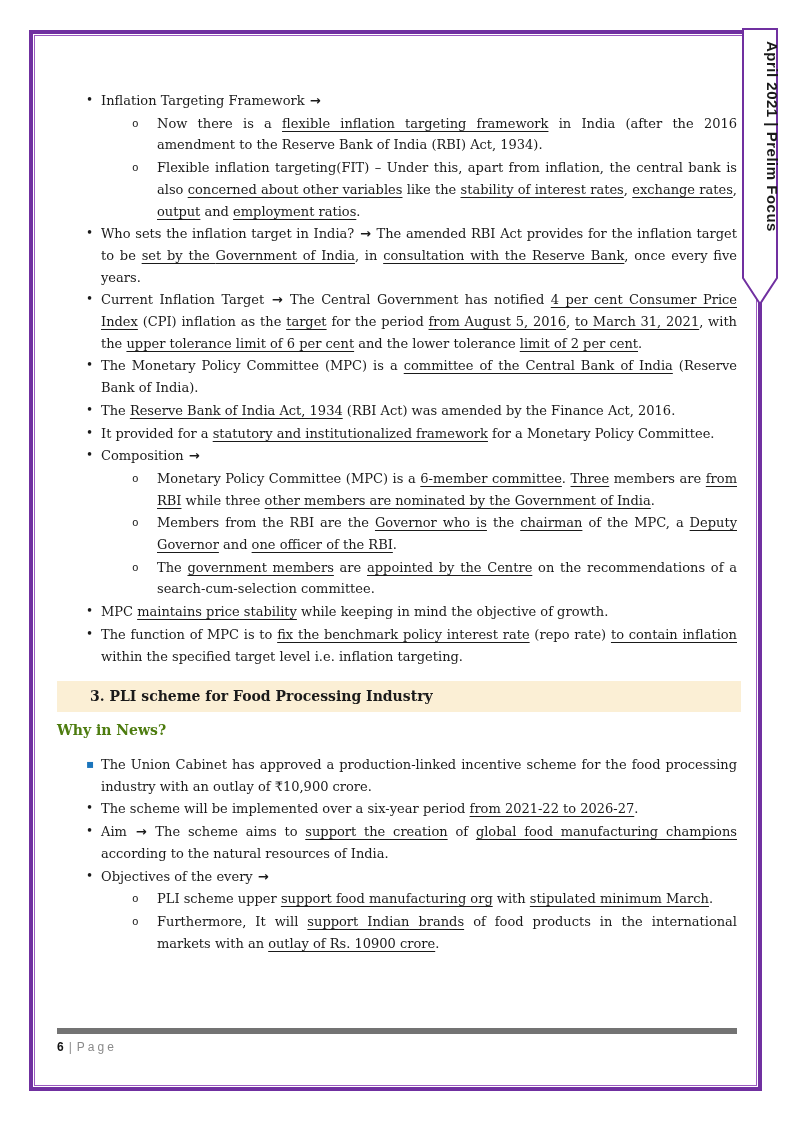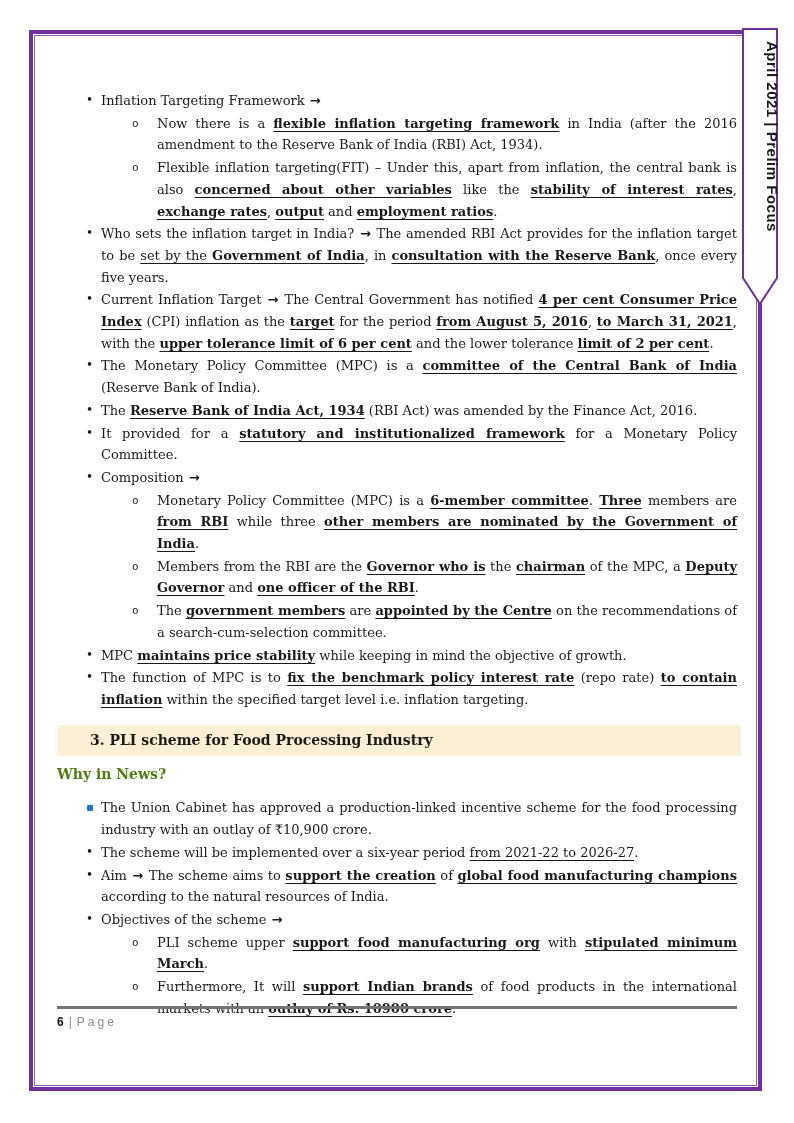--- a/index.html
+++ b/index.html
@@ -17,33 +17,33 @@
   .content{
     position:absolute;left:57px;top:90px;width:680px;z-index:2;
     font-size:13px;line-height:21.7px;
   }
   .para{display:flex;margin:0 0 1px 0;}
   .para .marker{flex:0 0 auto;text-align:left;}
   .para.lvl1 .marker{margin-left:29px;width:15px;font-size:12px;}
   .para.lvl2 .marker{margin-left:75px;width:25px;font-family:"DejaVu Sans Mono",monospace;font-size:11px;}
   .marker.blue-square{color:#1B75BC;font-size:10px;line-height:21.7px;}
   .ptext{flex:1 1 auto;text-align:justify;}
-  .seg-b{font-weight:bold;}
+  .seg-b{font-weight:normal;}
   .seg-u{text-decoration:underline;text-underline-offset:3px;}
   .seg-arrow{font-family:"DejaVu Sans",sans-serif;font-weight:bold;padding:0 1px;}
   .h-orange{margin:10px 0 12px 29px;color:#C55A11;font-weight:bold;font-size:14px;}
   .h-orange .hand-icon{color:#DAA520;font-size:17px;margin-right:7px;text-shadow:0 0 1px #8a6000;}
   .h-blue{margin:8px 0 12px 0;color:#4d7c0f;font-weight:bold;font-size:14px;}
   .band{
     margin:14px 0 2px 0;background:#FBEFD5;height:31px;line-height:31px;
     padding-left:33px;font-weight:bold;font-size:14px;color:#1a1a1a;width:684px;box-sizing:border-box;
   }
   .footer{
-    position:absolute;left:57px;top:1006px;width:680px;z-index:2;
-    border-top:3px solid #737373;padding-top:6px;
+    position:absolute;left:57px;top:1028px;width:680px;z-index:2;
+    border-top:6px solid #737373;padding-top:6px;
     font-family:"Liberation Sans",sans-serif;font-size:12px;
   }
   .pg-num{font-weight:bold;color:#111;}
   .pg-sep{color:#8a8a8a;margin:0 5px;}
   .pg-label{color:#8a8a8a;letter-spacing:3px;}
 </style>
 </head>
 <body>
 
 <div class="page">
@@ -124,21 +124,21 @@
       <div class="para lvl1">
         <span class="marker">•</span>
         <span class="ptext"><span>The scheme will be implemented over a six-year period </span><span class="seg-u">from 2021-22 to 2026-27</span><span>.</span></span>
       </div>
       <div class="para lvl1">
         <span class="marker">•</span>
         <span class="ptext"><span>Aim </span><span class="seg-arrow">→</span><span> The scheme aims to </span><span class="seg-b seg-u">support the creation</span><span> of </span><span class="seg-b seg-u">global food manufacturing champions</span><span> according to the natural resources of India.</span></span>
       </div>
       <div class="para lvl1">
         <span class="marker">•</span>
-        <span class="ptext"><span>Objectives of the scheme </span><span class="seg-arrow">→</span></span>
+        <span class="ptext"><span>Objectives of the every </span><span class="seg-arrow">→</span></span>
       </div>
       <div class="para lvl2">
         <span class="marker">o</span>
         <span class="ptext"><span>PLI scheme upper </span><span class="seg-b seg-u">support food manufacturing org</span><span> with </span><span class="seg-b seg-u">stipulated minimum March</span><span>.</span></span>
       </div>
       <div class="para lvl2">
         <span class="marker">o</span>
         <span class="ptext"><span>Furthermore, It will </span><span class="seg-b seg-u">support Indian brands</span><span> of food products in the international markets with an </span><span class="seg-b seg-u">outlay of Rs. 10900 crore</span><span>.</span></span>
       </div>
     </div>

